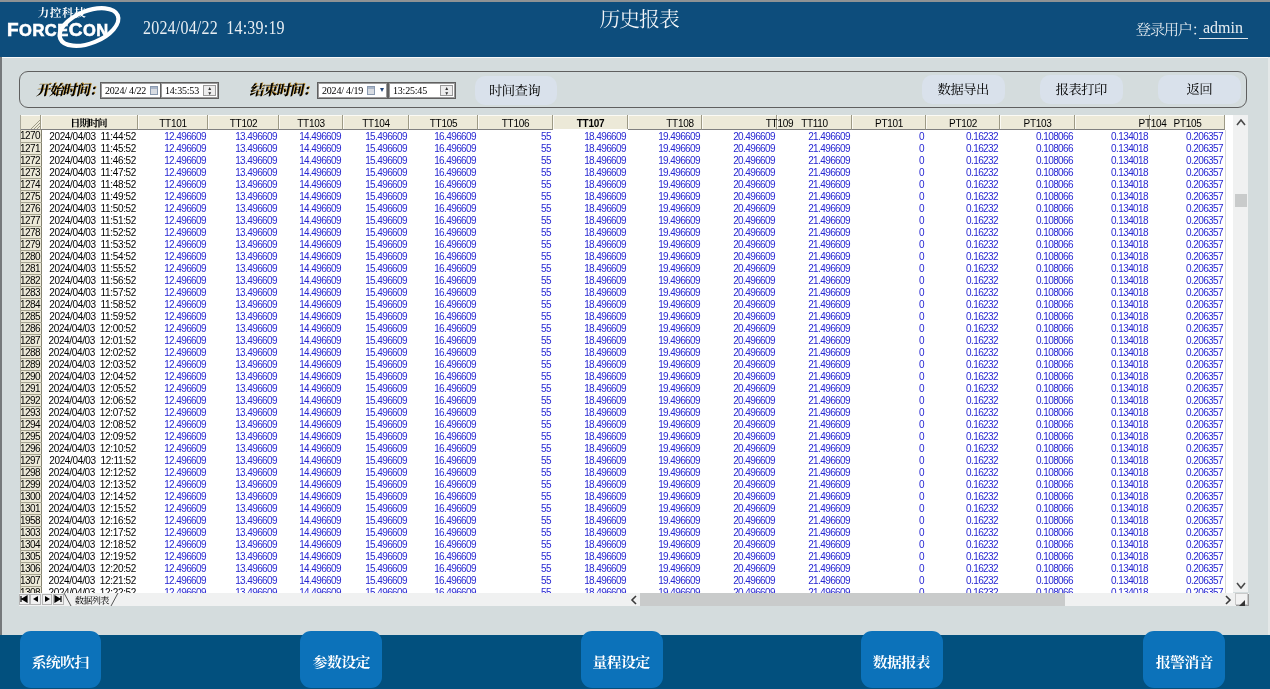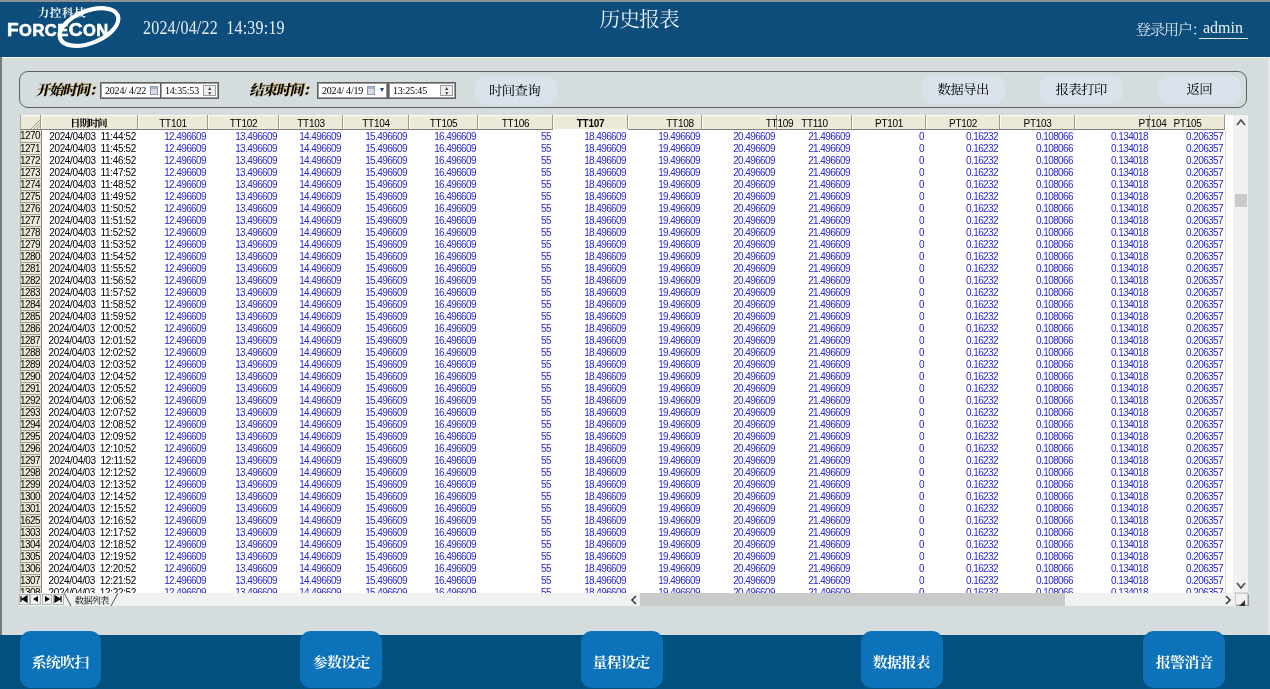--- a/index.html
+++ b/index.html
@@ -753,21 +753,21 @@
           <td>19.496609</td>
           <td>20.496609</td>
           <td>21.496609</td>
           <td>0</td>
           <td>0.16232</td>
           <td>0.108066</td>
           <td>0.134018</td>
           <td>0.206357</td>
         </tr>
 <tr>
-          <td class="rn">1625</td>
+          <td class="rn">1958</td>
           <td class="dt">2024/04/03&nbsp; 12:16:52</td>
           <td>12.496609</td>
           <td>13.496609</td>
           <td>14.496609</td>
           <td>15.496609</td>
           <td>16.496609</td>
           <td>55</td>
           <td>18.496609</td>
           <td>19.496609</td>
           <td>20.496609</td>

